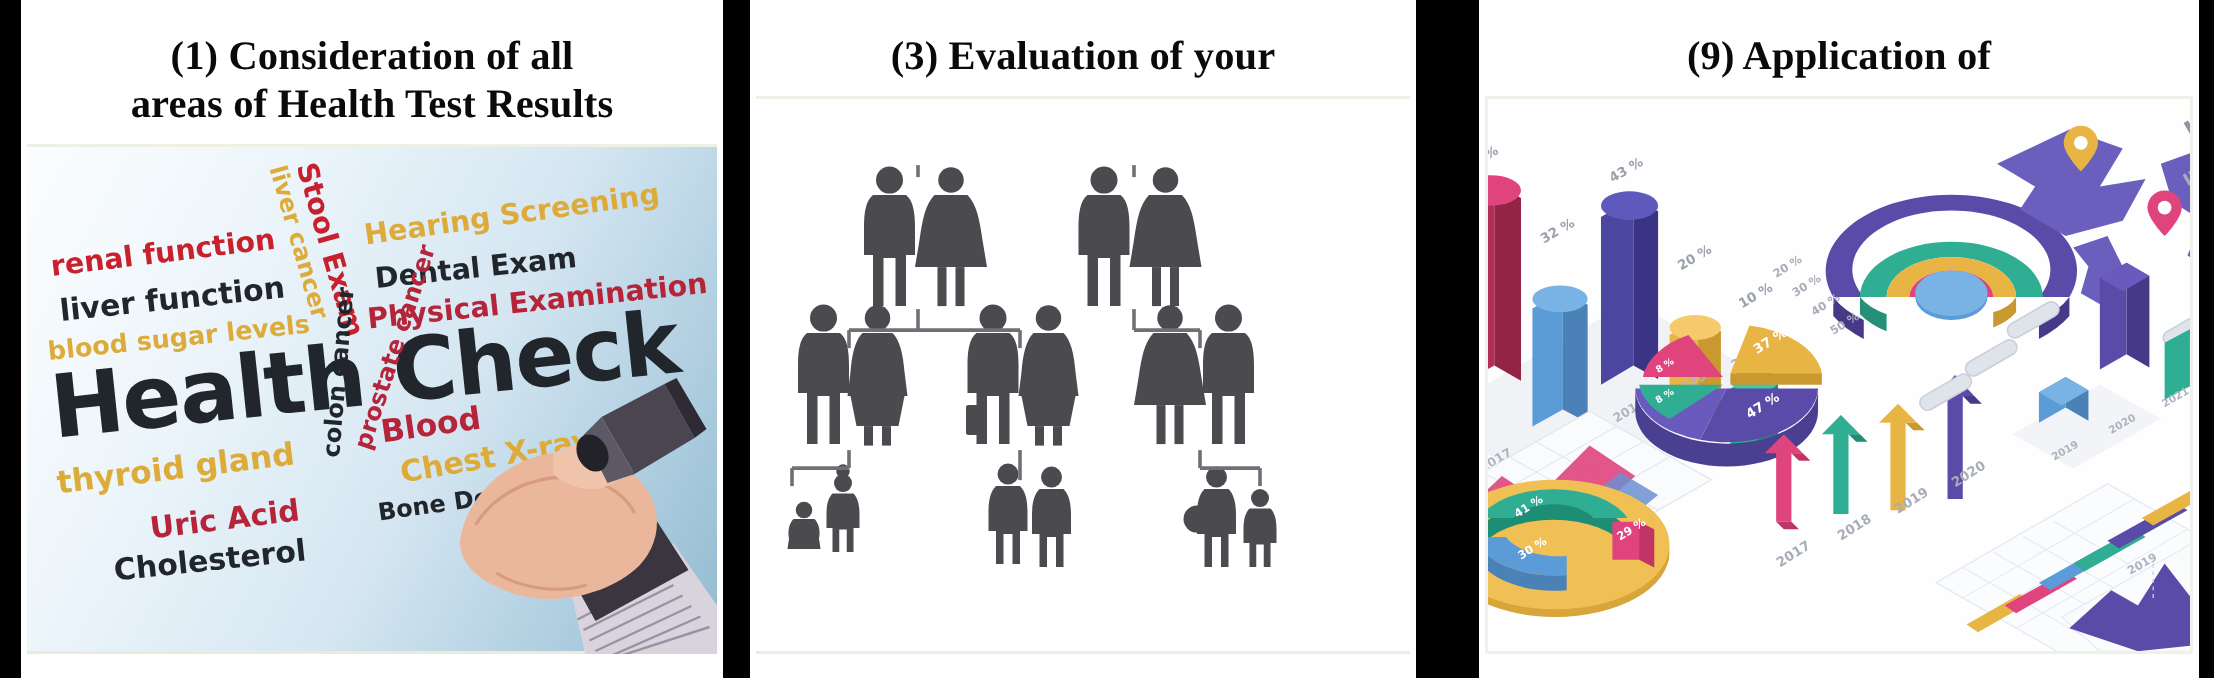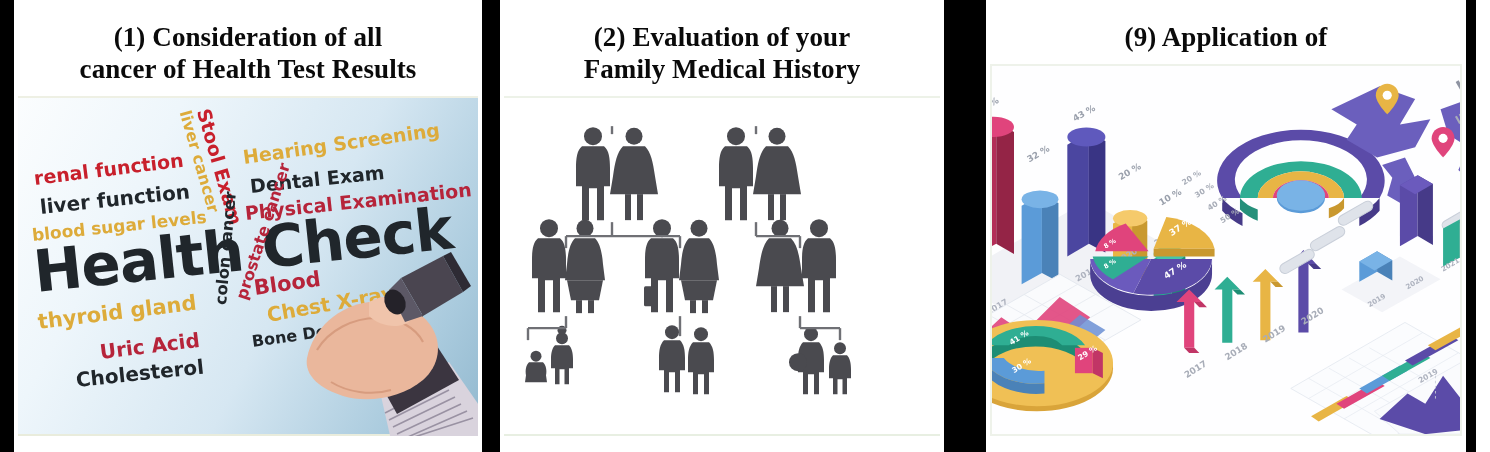--- a/index.html
+++ b/index.html
@@ -120,21 +120,21 @@
 </head>
 <body>
 
 <div id="figure-root">
 
   <div class="gutter outer-left"></div>
 
   <div class="panel panel-1">
     <div class="panel-title">
       <span class="tline">(1) Consideration of all</span>
-      <span class="tline">cancer of Health Test Results</span>
+      <span class="tline">areas of Health Test Results</span>
     </div>
     <div class="panel-figure">
       <div class="wordcloud">
 
         <span class="wc-word wc-red" style="left:16px; top:69px; font-size:19px; transform:rotate(-7deg);">renal function</span>
 
         <span class="wc-word wc-dark" style="left:22px; top:97px; font-size:20px; transform:rotate(-6deg);">liver function</span>
 
         <span class="wc-word wc-gold" style="left:14px; top:127px; font-size:17px; transform:rotate(-6deg);">blood sugar levels</span>
 
@@ -196,22 +196,21 @@
         </svg>
 
       </div>
     </div>
   </div>
 
   <div class="gutter mid-1"></div>
 
   <div class="panel panel-2">
     <div class="panel-title">
-      <span class="tline">(2) Evaluation of your</span>
-      <span class="tline">Family Medical History</span>
+      <span class="tline">(3) Evaluation of your</span>
     </div>
     <div class="panel-figure">
       <div class="famtree">
         <svg viewBox="0 0 436 292" width="100%" height="100%" preserveAspectRatio="xMidYMid meet">
           <defs>
 
             <g id="man">
               <circle cx="0" cy="-44" r="9"></circle>
               <path d="M-11 -34 C-16 -30 -17 -22 -17 -12 L-17 6 L-11 6 L-11 40 L-4 40 L-4 8 L4 8 L4 40 L11 40 L11 6 L17 6 L17 -12 C17 -22 16 -30 11 -34 Z"></path>
             </g>

